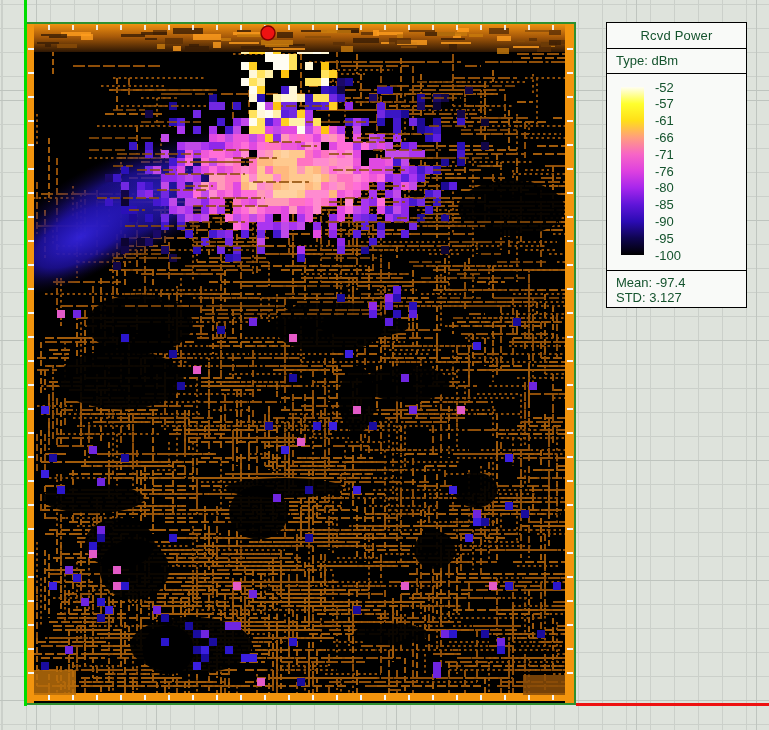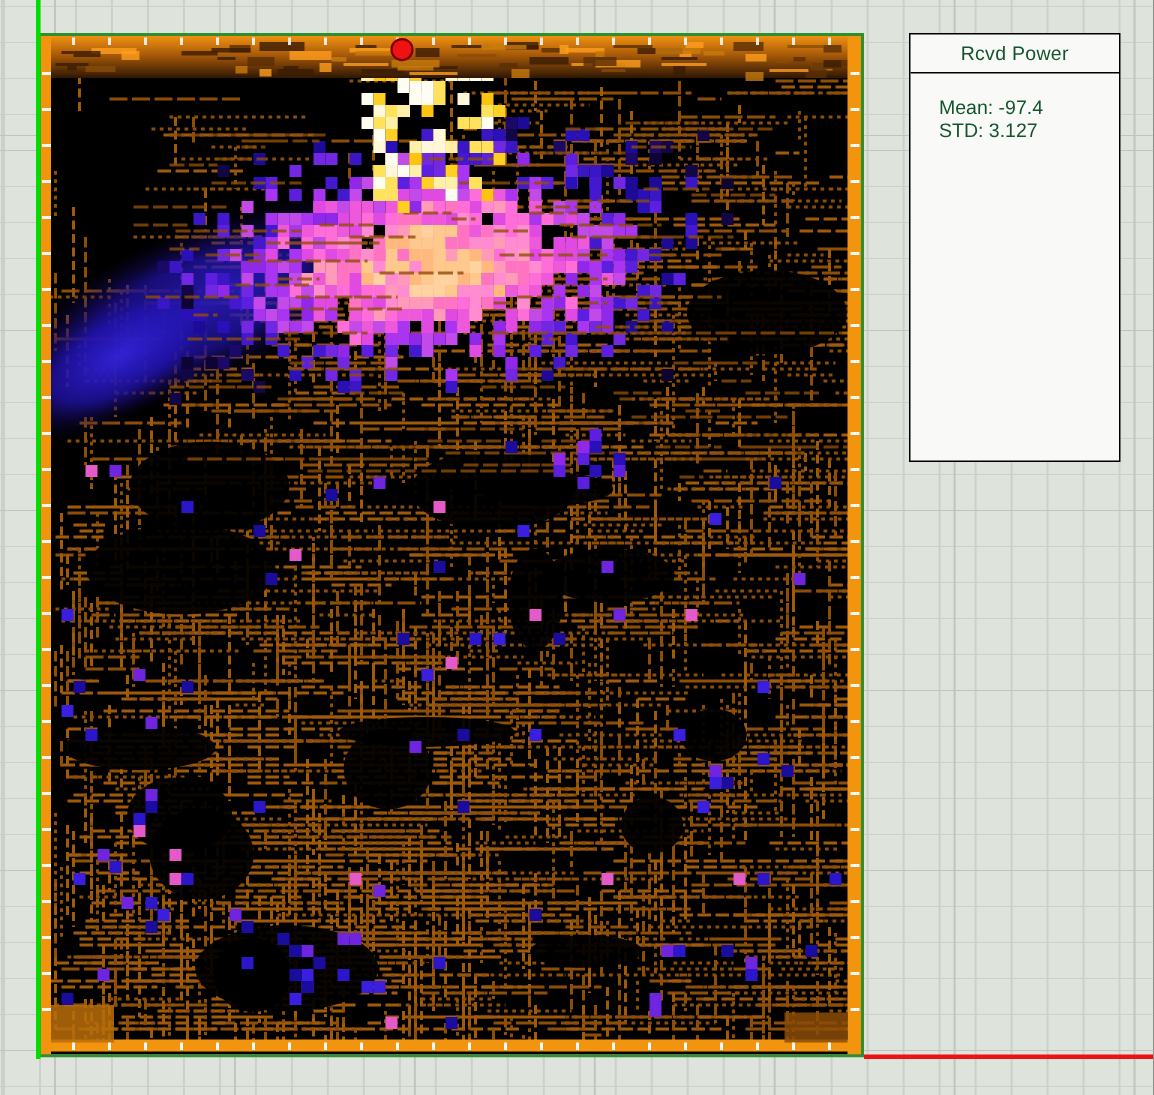--- a/index.html
+++ b/index.html
@@ -28,21 +28,21 @@
     height:25px;line-height:25px;text-align:center;
     border-bottom:1px solid #000;letter-spacing:0.2px;
   }
   .legend .typ{
     height:24px;line-height:24px;padding-left:9px;
     border-bottom:1px solid #000;
   }
   .legend .scale{position:relative;height:196px;border-bottom:1px solid #000;}
   .legend .bar{position:absolute;left:14px;top:13px;width:23px;height:168px;}
   .legend .lbl{position:absolute;left:48px;height:14px;line-height:14px;}
-  .legend .stats{padding:4px 0 0 19px;line-height:15px;margin-top:11px;}
+  .legend .stats{padding:4px 0 0 9px;line-height:15px;}
 </style>
 </head>
 <body>
 
 <div class="screen">
 
   <div id="mapwrap">
     <svg id="mapsvg" width="551" height="683" viewBox="0 0 551 683">
       <defs>
         <linearGradient id="gTerr" x1="0" y1="0" x2="0" y2="1">
@@ -1538,19 +1538,36 @@
 
       <circle id="txDot" cx="243" cy="11" r="7" fill="#ee1212" stroke="#7d0000" stroke-width="1.5"></circle>
     </svg>
   </div>
 
   <div class="axis-y" style="background: rgb(0, 221, 0);"></div>
   <div class="axis-x" style="background: rgb(238, 17, 17);"></div>
 
   <div class="legend">
     <div class="hdr">Rcvd Power</div>
+    <div class="typ">Type: dBm</div>
+    <div class="scale">
+      <div class="bar" id="legendBar" style="background: linear-gradient(rgb(255, 254, 242) 0%, rgb(255, 255, 46) 10%, rgb(255, 223, 24) 20%, rgb(255, 158, 126) 30%, rgb(247, 101, 198) 40%, rgb(222, 65, 223) 50%, rgb(167, 38, 236) 60%, rgb(95, 21, 217) 70%, rgb(43, 11, 180) 80%, rgb(15, 5, 80) 90%, rgb(0, 0, 0) 100%);"></div>
+      <div id="legendLabels">
+          <div class="lbl" style="top: 6.5px;">-52</div>
+          <div class="lbl" style="top: 23.3px;">-57</div>
+          <div class="lbl" style="top: 40.1px;">-61</div>
+          <div class="lbl" style="top: 56.9px;">-66</div>
+          <div class="lbl" style="top: 73.7px;">-71</div>
+          <div class="lbl" style="top: 90.5px;">-76</div>
+          <div class="lbl" style="top: 107.3px;">-80</div>
+          <div class="lbl" style="top: 124.1px;">-85</div>
+          <div class="lbl" style="top: 140.9px;">-90</div>
+          <div class="lbl" style="top: 157.7px;">-95</div>
+          <div class="lbl" style="top: 174.5px;">-100</div>
+        </div>
+    </div>
     <div class="stats">
       <div>Mean: -97.4</div>
       <div>STD: 3.127</div>
     </div>
   </div>
 
 </div>
 
 </body></html>

